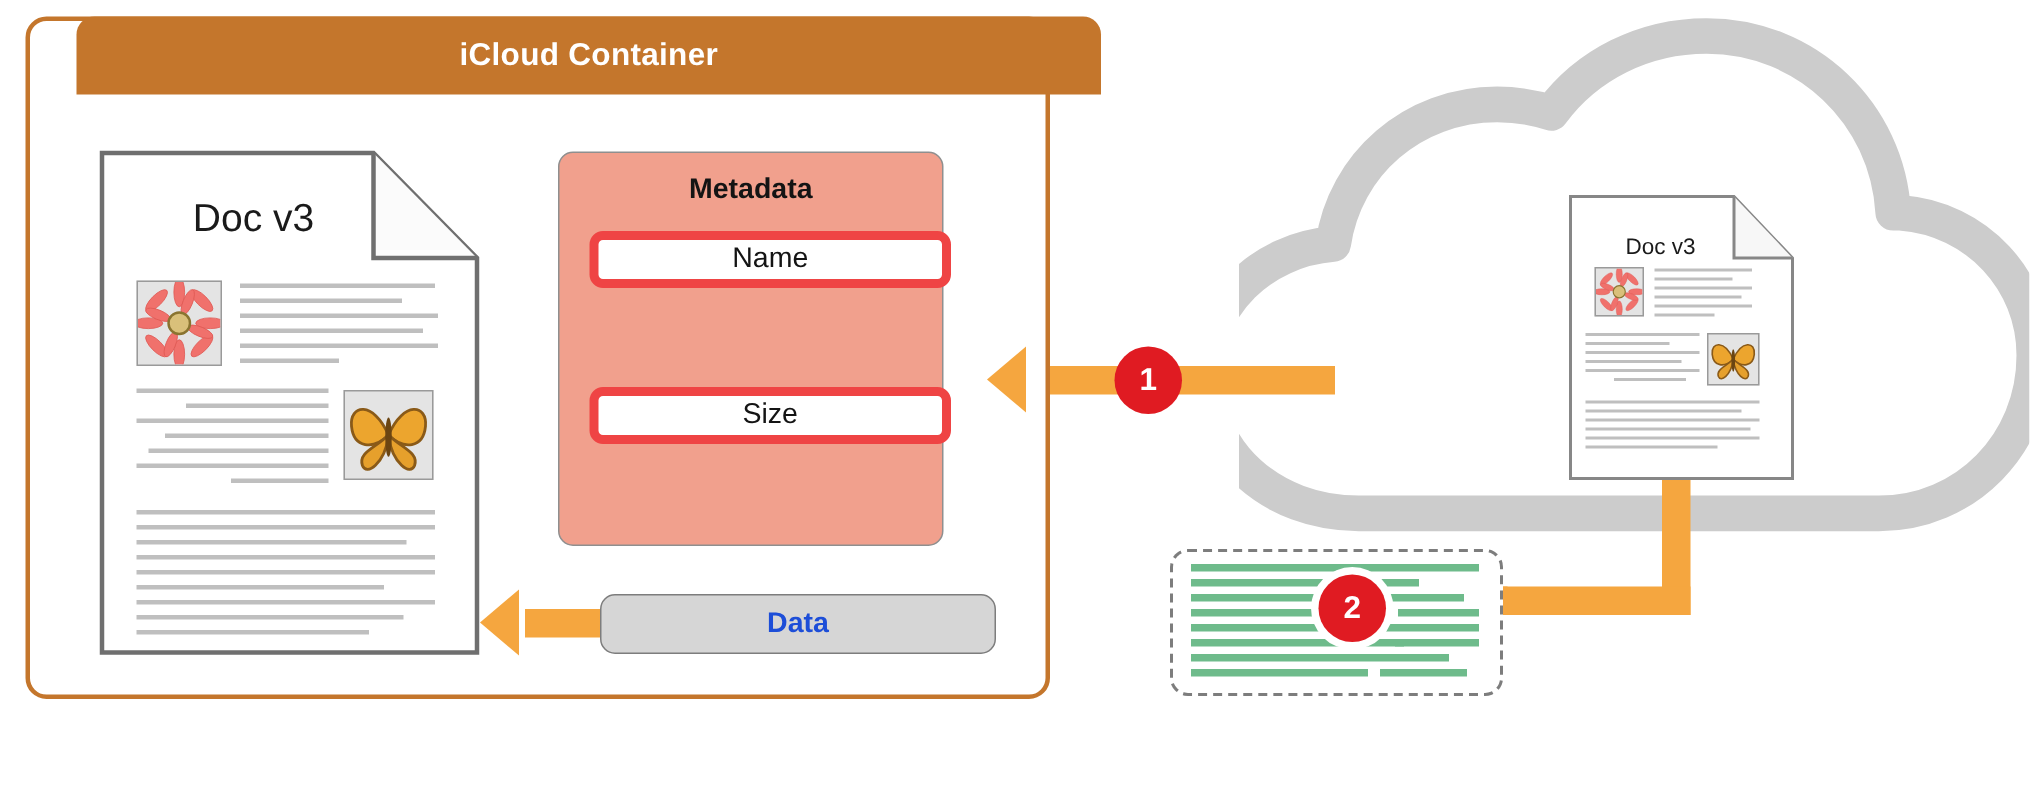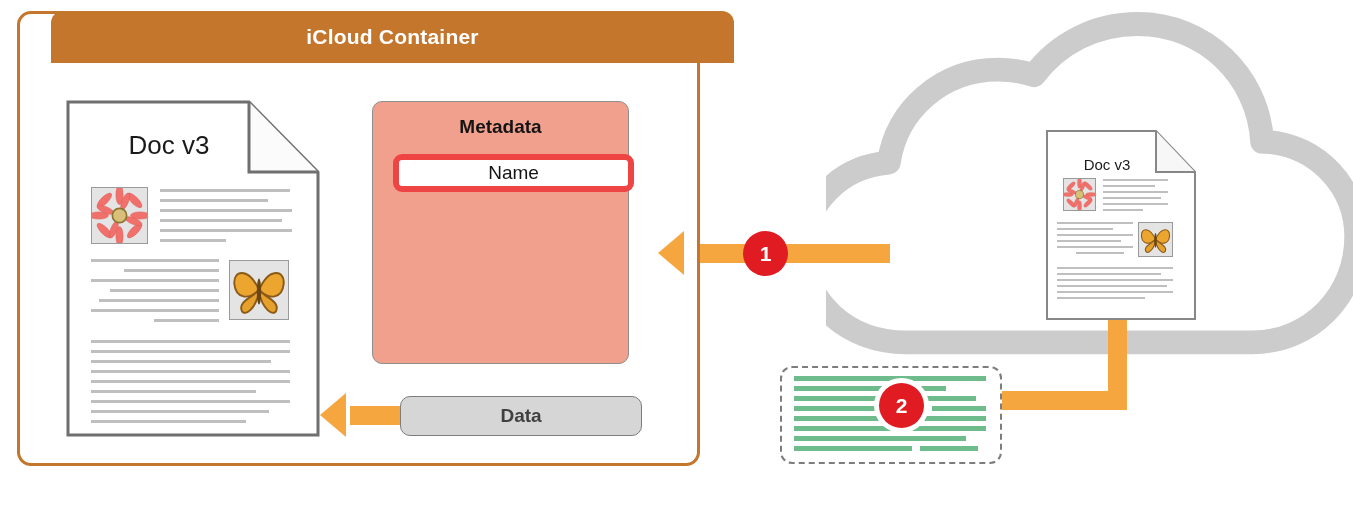--- a/index.html
+++ b/index.html
@@ -50,25 +50,25 @@
   .meta-field{
     position:absolute;left:20px;width:241px;height:38px;
     background:#ffffff;border:6px solid #ef4444;border-radius:9px;
     box-sizing:border-box;
     display:flex;align-items:center;justify-content:center;
     font-size:19px;color:#141414;
   }
 
   
   #data-pill{
-    left:400px;top:396px;width:242px;height:40px;
+    left:400px;top:396px;width:264px;height:40px;
     background:#d6d6d6;border:1px solid #7d7d7d;border-radius:10px;
     box-sizing:border-box;
     display:flex;align-items:center;justify-content:center;
-    font-size:19px;font-weight:bold;color:#404040;
+    font-size:19px;font-weight:bold;color:#1d4ed8;
     z-index:6;
   }
 
   
   .orange{background:#f5a63f;position:absolute;}
   #arrow1-shaft{left:700px;top:244px;width:190px;height:19px;z-index:3;}
   #arrow1-head{
     left:658px;top:231px;width:0;height:0;border-style:solid;
     border-width:22px 26px 22px 0;
     border-color:transparent #f5a63f transparent transparent;z-index:3;
@@ -269,20 +269,21 @@
     <div class="txtline" style="left:25px;top:280px;width:199px;height:3px;"></div>
     <div class="txtline" style="left:25px;top:290px;width:165px;height:3px;"></div>
     <div class="txtline" style="left:25px;top:300px;width:199px;height:3px;"></div>
     <div class="txtline" style="left:25px;top:310px;width:178px;height:3px;"></div>
     <div class="txtline" style="left:25px;top:320px;width:155px;height:3px;"></div>
   </div>
 
   <div class="abs" id="metadata-panel">
     <div id="metadata-title">Metadata</div>
     <div class="meta-field" style="top:52px;">Name</div>
+    <div class="meta-field" style="top:156px;">Size</div>
   </div>
 
   <div class="abs" id="data-pill">Data</div>
 
   <div class="orange abs" id="arrow1-shaft"></div>
   <div class="abs" id="arrow1-head"></div>
   <div class="badge" id="badge-1">1</div>
 
 </div>
 

